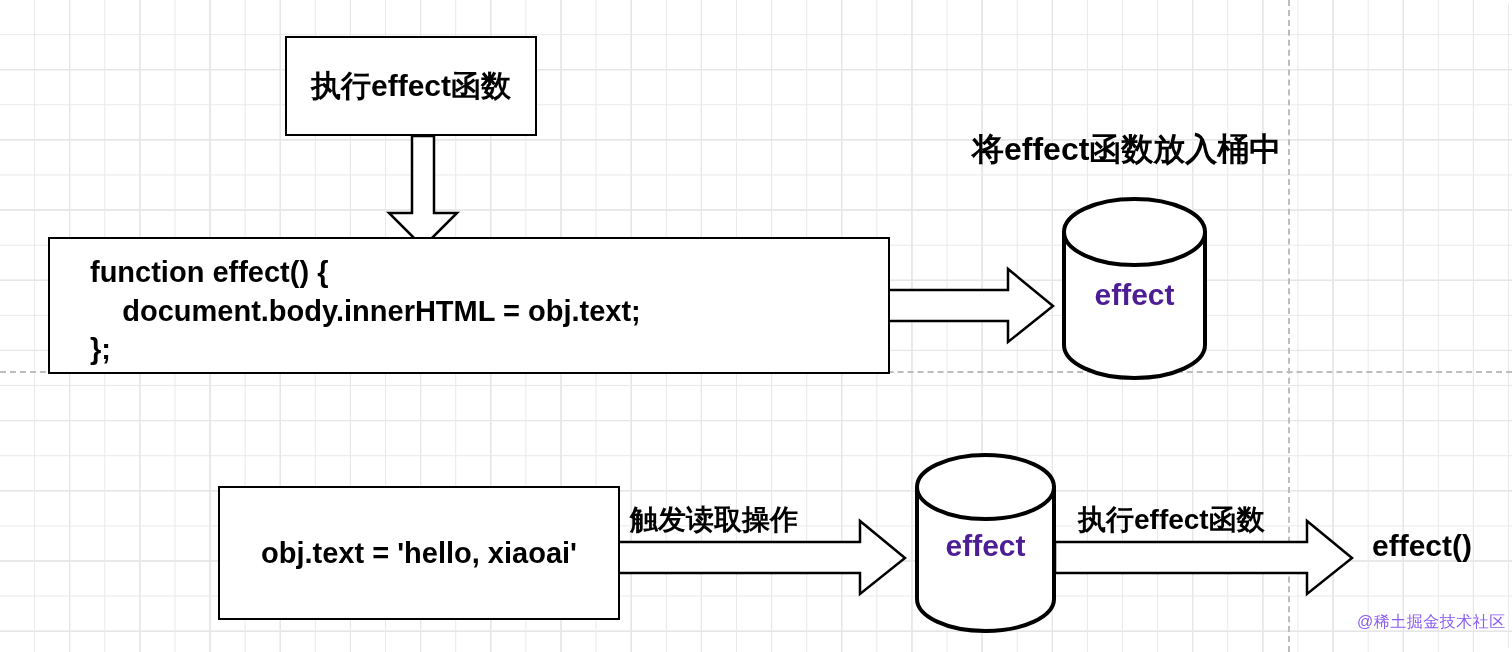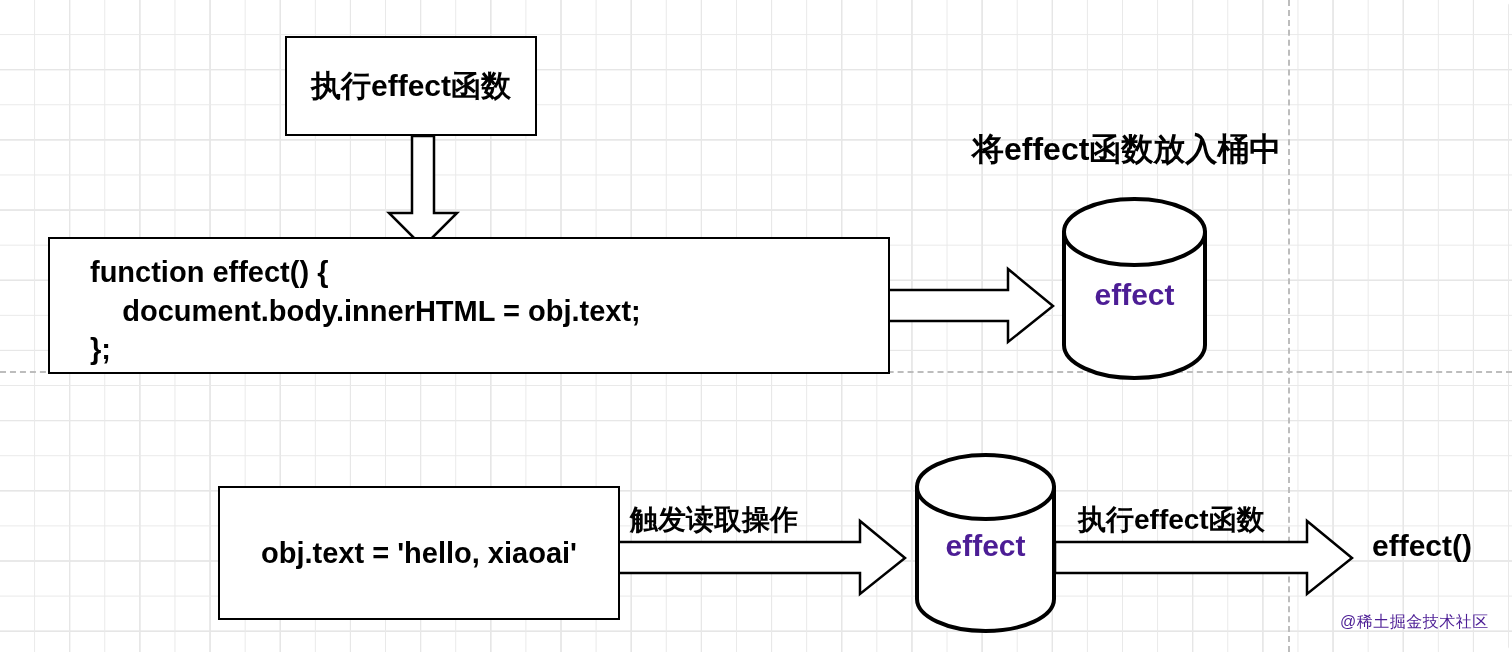--- a/index.html
+++ b/index.html
@@ -93,25 +93,26 @@
   .cyl-label {
     position: absolute;
     color: #4c1d95;
     font-weight: bold;
     white-space: pre;
     text-align: center;
     line-height: 1;
   }
   .watermark {
     position: absolute;
-    color: #4c1d95;
+    color: #8b5cf6;
     font-weight: normal;
     white-space: pre;
     line-height: 1;
     letter-spacing: 0.5px;
+    margin-left: 17px;
   }
 </style>
 </head>
 <body>
 
 <div id="canvas">
 
   <div class="grid-layer"></div>
   <div class="page-break-v" style="left:1288px;"></div>
   <div class="page-break-h" style="top:371px;"></div>

